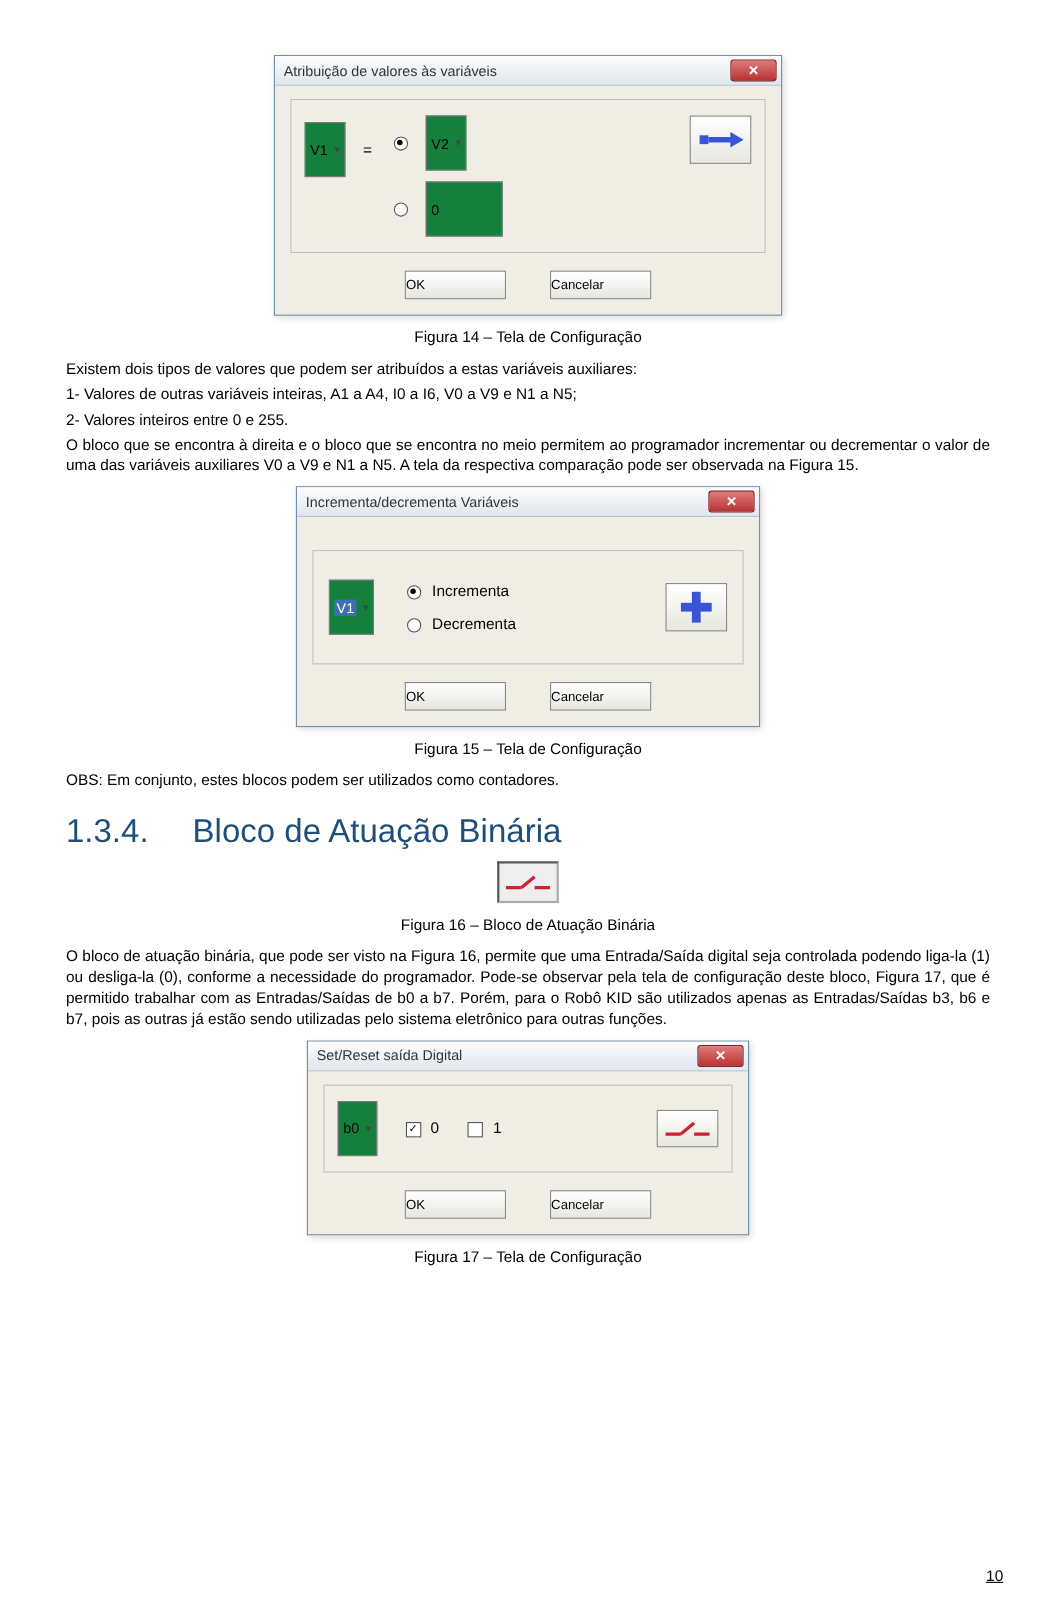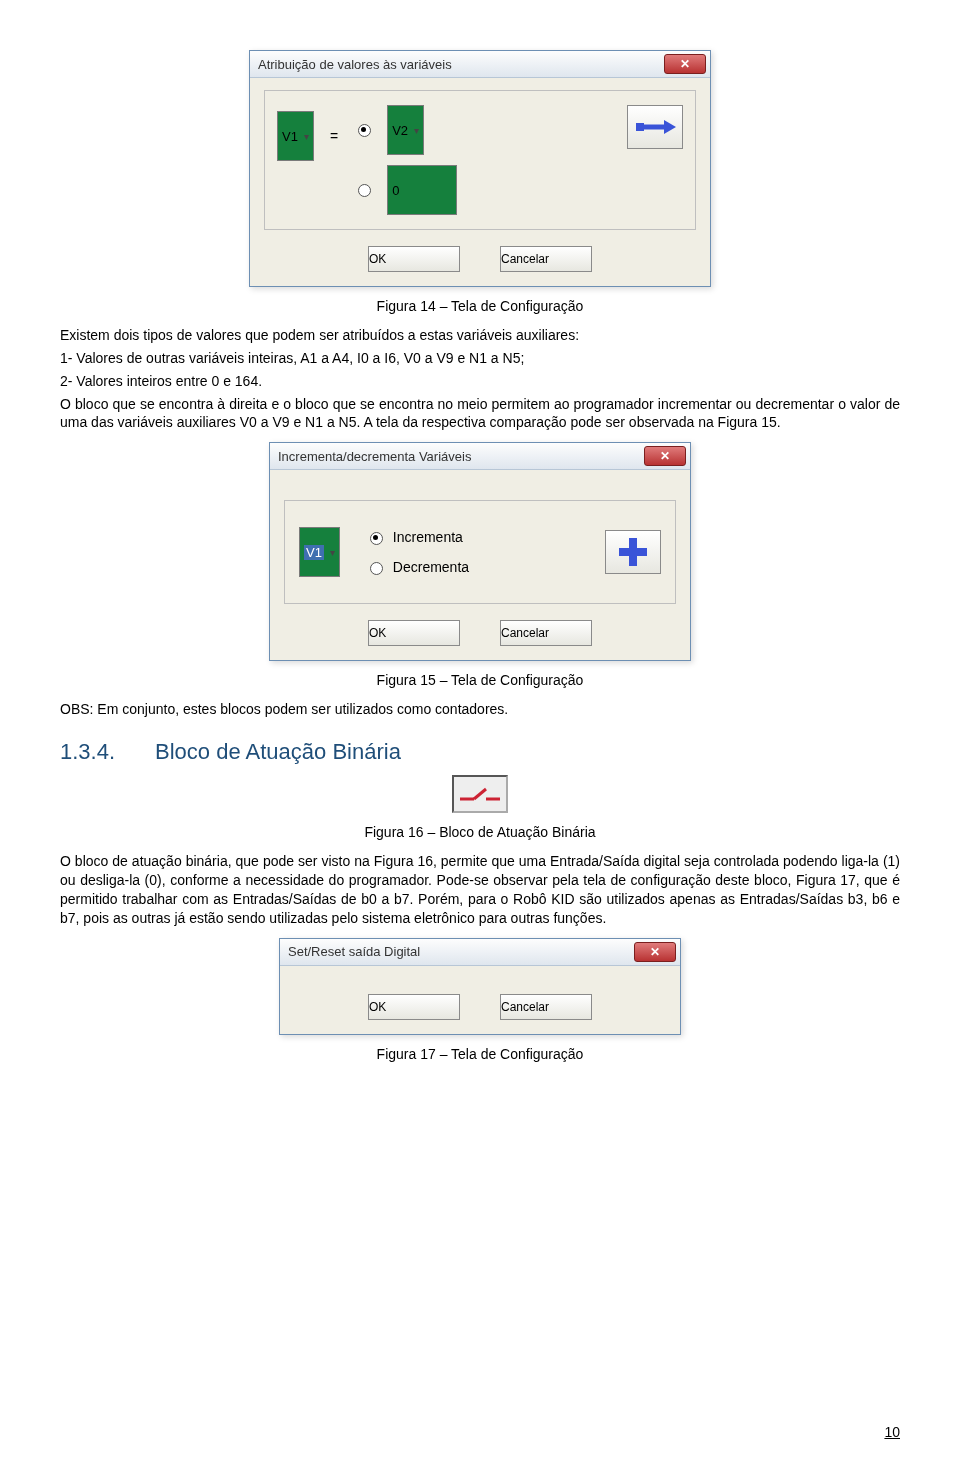--- a/index.html
+++ b/index.html
@@ -7,21 +7,21 @@
     font-size: 14px;
     color: #000;
     background: #fff;
     margin: 0;
     padding: 40px 60px;
     width: 840px;
   }
   p { margin: 4px 0; line-height: 1.35; }
   .caption { text-align: center; margin: 10px 0; }
   .justify { text-align: justify; }
-  h2.section { color: #1F4E79; font-size: 22px; font-weight: normal; margin: 20px 0 10px 0; }
+  h2.section { color: #1F4E79; font-size: 30px; font-weight: normal; margin: 20px 0 10px 0; }
   h2.section .num { margin-right: 40px; }
 
   
   .dialog {
     border: 1px solid #6d8fb3;
     background: #f0eee4;
     box-shadow: 2px 2px 6px rgba(0,0,0,.15);
     font-family: "Segoe UI", Tahoma, sans-serif;
   }
   .titlebar {
@@ -130,21 +130,21 @@
   .center-block { display: flex; justify-content: center; margin: 10px 0; }
 
   .switch-icon {
     width: 52px; height: 34px;
     border: 2px inset #aaa;
     background: #eee;
     display: flex;
     align-items: center;
     justify-content: center;
   }
-  .page-num { position: absolute; right: 60px; bottom: 20px; font-size: 14px; text-decoration: underline; }
+  .page-num { position: absolute; right: 48px; bottom: 20px; font-size: 14px; text-decoration: underline; }
 </style>
 </head>
 <body>
 
 <div class="center-block">
   <div class="dialog" style="width:460px;">
     <div class="titlebar">
       <span>Atribuição de valores às variáveis</span>
       <div class="close-x">✕</div>
     </div>
@@ -187,21 +187,21 @@
           </div>
       </div>
     </div>
   </div>
 </div>
 
 <p class="caption">Figura 14 – Tela de Configuração</p>
 
 <p class="justify">Existem dois tipos de valores que podem ser atribuídos a estas variáveis auxiliares:</p>
 <p> 1- Valores de outras variáveis inteiras, A1 a A4, I0 a I6, V0 a V9 e N1 a N5;</p>
-<p> 2- Valores inteiros entre 0 e 164.</p>
+<p> 2- Valores inteiros entre 0 e 255.</p>
 <p class="justify">O bloco que se encontra à direita e o bloco que se encontra no meio permitem ao programador incrementar ou decrementar o valor de uma das variáveis auxiliares V0 a V9 e N1 a N5. A tela da respectiva comparação pode ser observada na Figura 15.</p>
 
 <div class="center-block">
   <div class="dialog" style="width:420px;">
     <div class="titlebar">
       <span>Incrementa/decrementa Variáveis</span>
       <div class="close-x">✕</div>
     </div>
     <div class="dlg-body" style="padding-top:30px;">
       <div class="frame" style="display:flex; align-items:center; gap:30px; padding:26px 14px;">
@@ -259,20 +259,40 @@
 
 <p class="justify">O bloco de atuação binária, que pode ser visto na Figura 16, permite que uma Entrada/Saída digital seja controlada podendo liga-la (1) ou desliga-la (0), conforme a necessidade do programador. Pode-se observar pela tela de configuração deste bloco, Figura 17, que é permitido trabalhar com as Entradas/Saídas de b0 a b7. Porém, para o Robô KID são utilizados apenas as Entradas/Saídas b3, b6 e b7, pois as outras já estão sendo utilizadas pelo sistema eletrônico para outras funções.</p>
 
 <div class="center-block">
   <div class="dialog" style="width:400px;">
     <div class="titlebar">
       <span>Set/Reset saída Digital</span>
       <div class="close-x">✕</div>
     </div>
     <div class="dlg-body">
+      <div class="frame" style="display:flex; align-items:center; gap:26px;">
+        <div class="field dropdown">
+          <span>b0</span>
+        </div>
+        <label>
+          <span class="checkbox">✓</span>
+          <span>0</span>
+        </label>
+        <label>
+          <span class="checkbox"></span>
+          <span>1</span>
+        </label>
+        <div class="icon-box" style="margin-left:auto; height:32px;">
+          <svg width="44" height="22" viewBox="0 0 44 22">
+            <line x1="2" y1="16" x2="16" y2="16" stroke="#c23" stroke-width="3"></line>
+            <line x1="16" y1="16" x2="28" y2="6" stroke="#c23" stroke-width="3"></line>
+            <line x1="28" y1="16" x2="42" y2="16" stroke="#c23" stroke-width="3"></line>
+          </svg>
+        </div>
+      </div>
       <div class="btn-row">
         <div class="btn">
             <span>OK</span>
           </div>
         <div class="btn">
             <span>Cancelar</span>
           </div>
       </div>
     </div>
   </div>

